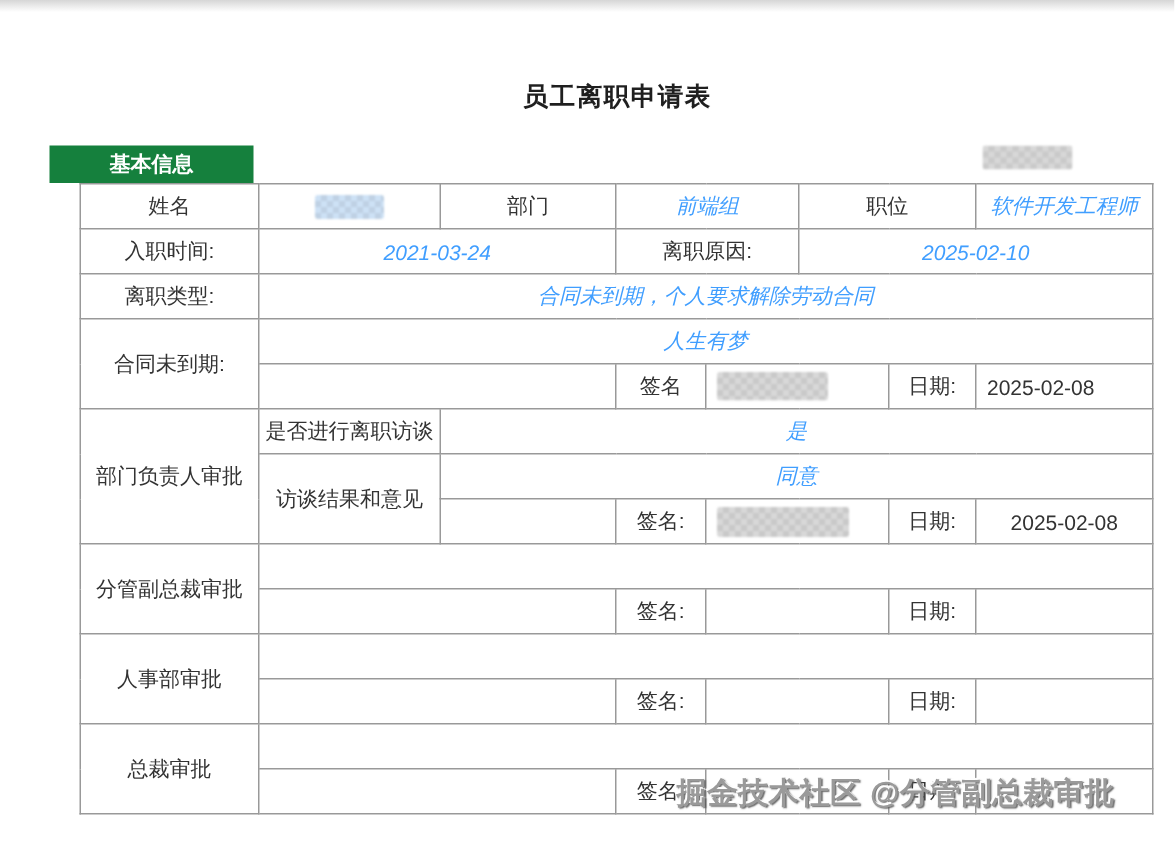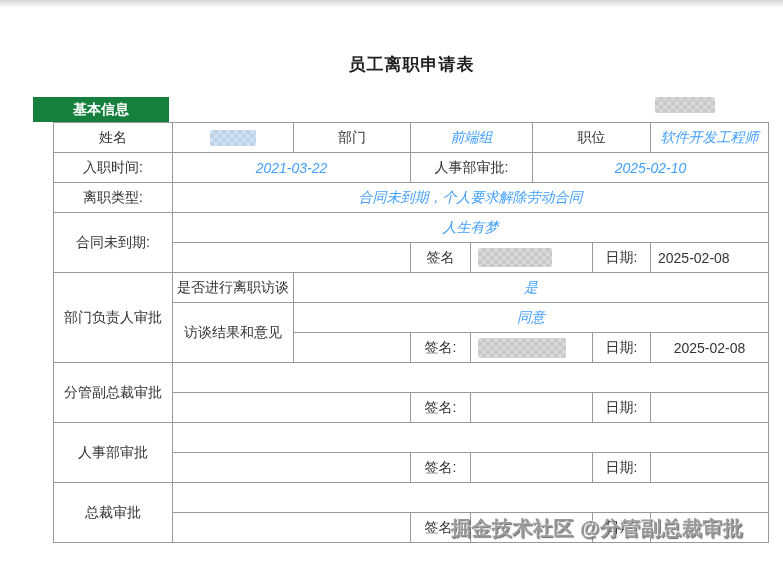--- a/index.html
+++ b/index.html
@@ -60,22 +60,22 @@
     <tr>
       <td>姓名</td>
       <td><span class="redact blue-px" style="width:46px;height:16px"></span></td>
       <td>部门</td>
       <td colspan="2" class="blue">前端组</td>
       <td colspan="2">职位</td>
       <td class="blue">软件开发工程师</td>
     </tr>
     <tr>
       <td>入职时间:</td>
-      <td colspan="2" class="blue">2021-03-22</td>
-      <td colspan="2">人事部审批:</td>
+      <td colspan="2" class="blue">2021-03-24</td>
+      <td colspan="2">离职原因:</td>
       <td colspan="3" class="blue">2025-02-10</td>
     </tr>
     <tr>
       <td>离职类型:</td>
       <td colspan="7" class="blue">合同未到期，个人要求解除劳动合同</td>
     </tr>
     <tr>
       <td rowspan="2">合同未到期:</td>
       <td colspan="7" class="blue">人生有梦</td>
     </tr>

